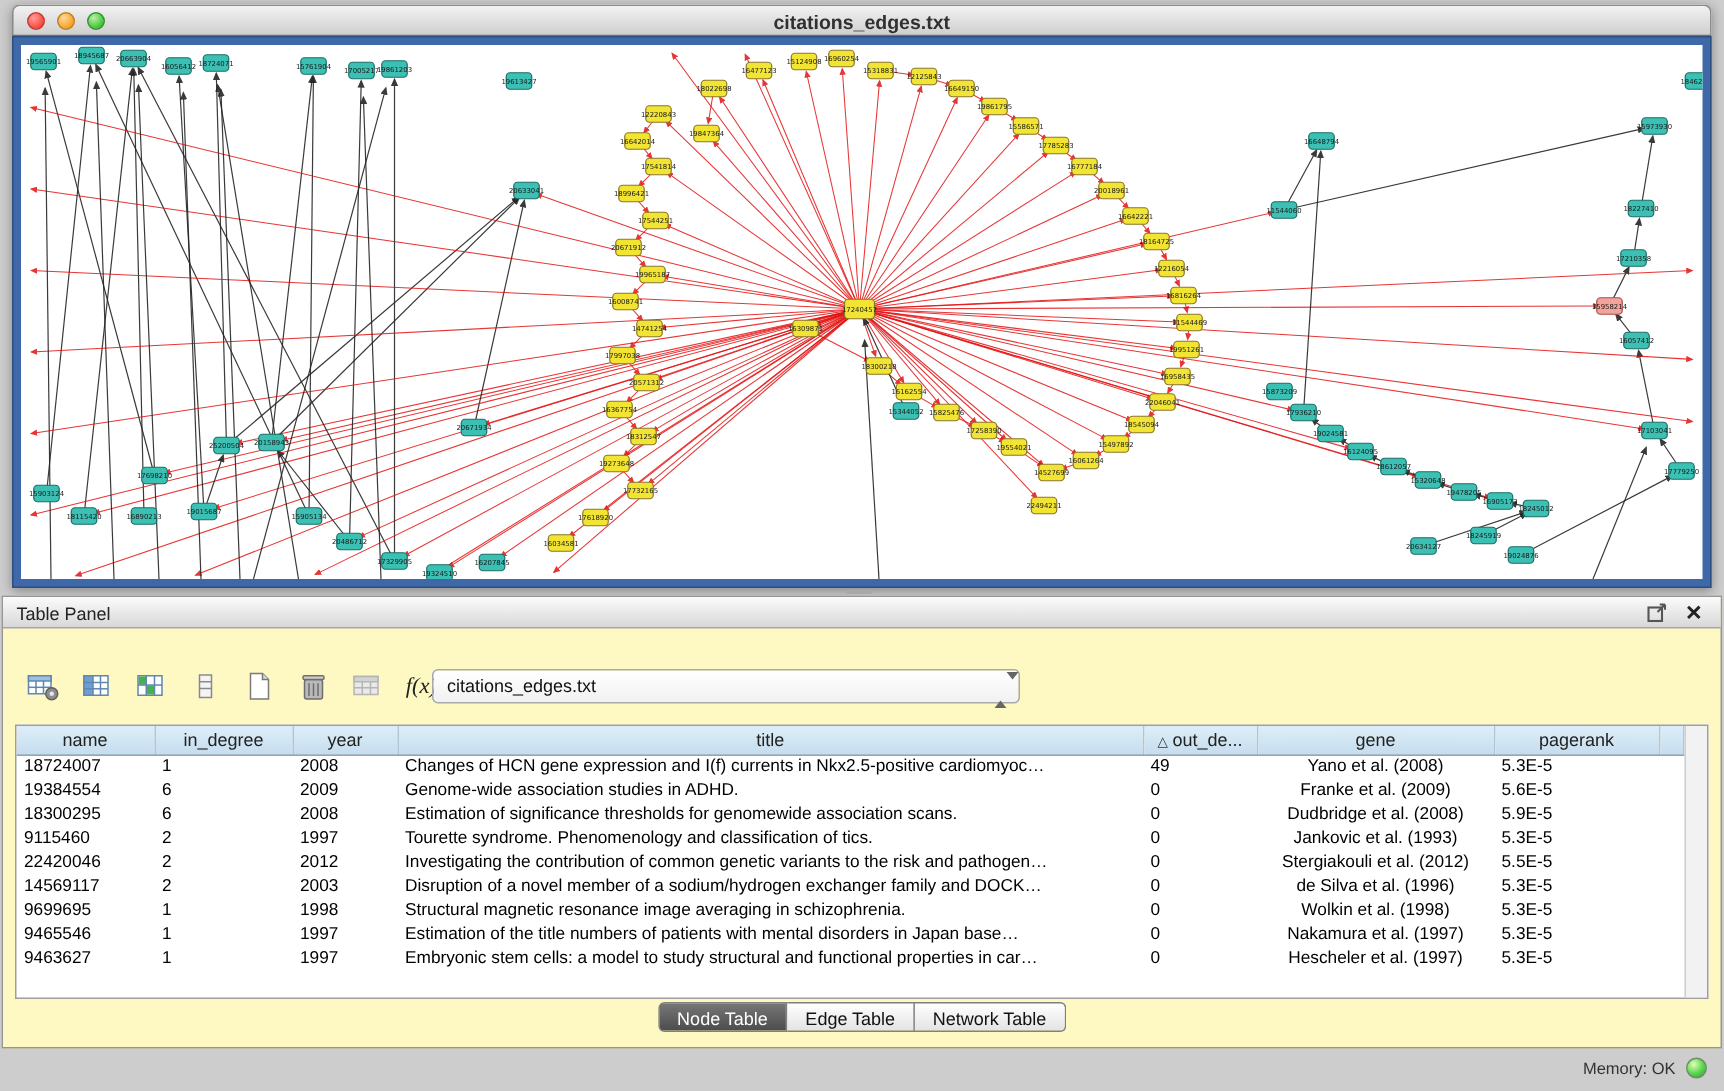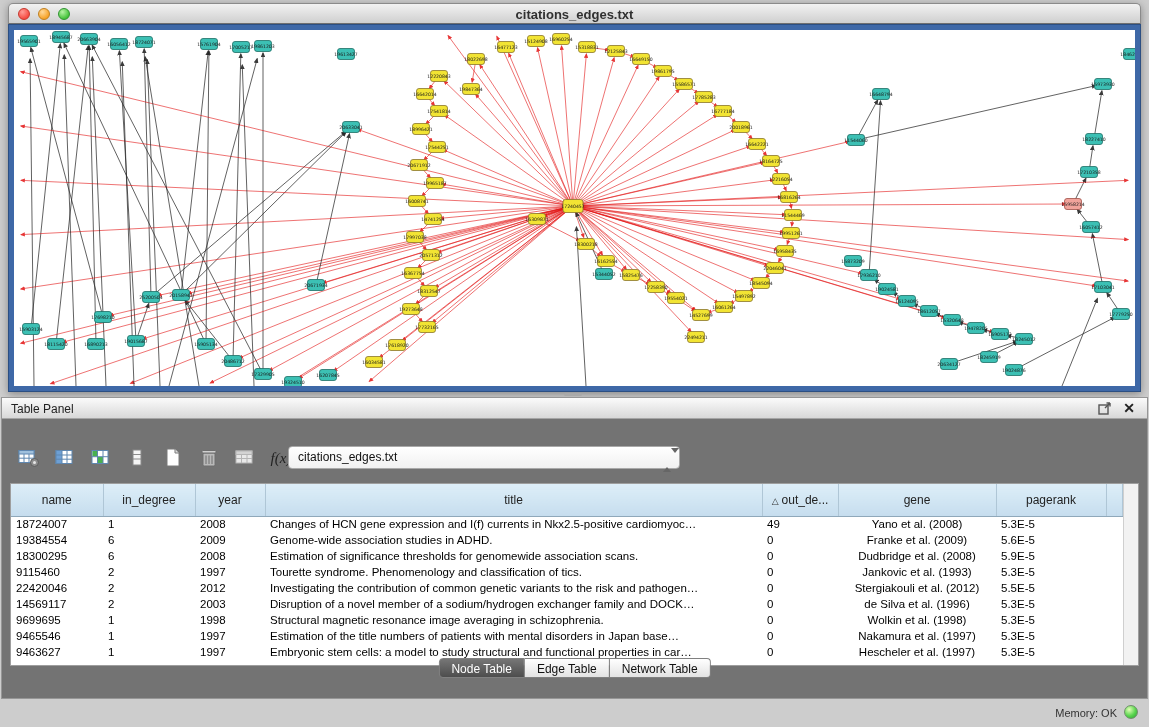--- a/index.html
+++ b/index.html
@@ -31,21 +31,21 @@
   .node-label { font-size:4.6px; fill:#1a1a1a; text-anchor:middle;
     font-family:"DejaVu Sans", sans-serif; }
 
   
   .splitter { position:absolute; left:0; top:392px; width:1149px; height:5px; }
   .splitter-handle { position:absolute; left:564px; top:1px; width:18px; height:3px;
     border-radius:2px; background:#a9a9a9; }
 
   
   .table-panel { position:absolute; left:1px; top:397px; width:1147px; height:302px;
-    border:1px solid #969696; background:#737373; }
+    border:1px solid #969696; background:#fef9c3; }
   .panel-header { height:21px; background:linear-gradient(#fbfbfb,#d8d8d8);
     border-bottom:1px solid #a5a5a5; position:relative; }
   .panel-title { position:absolute; left:9px; top:4px; font-size:12px; color:#222; }
   .panel-float { position:absolute; right:36px; top:4px; width:13px; height:13px; cursor:pointer; }
   .panel-close { position:absolute; right:12px; top:2px; font-size:14px; font-weight:bold;
     color:#222; cursor:pointer; line-height:16px; }
   .panel-body { position:absolute; top:21px; left:0; right:0; bottom:0; }
 
   .toolbar { position:absolute; top:25px; left:14px; height:28px; display:flex;
     gap:10px; align-items:center; }
@@ -58,32 +58,32 @@
     font-size:12px; color:#111; line-height:21px; padding-left:9px; cursor:pointer; }
   .sheet-arrows { position:absolute; right:6px; top:3px; width:10px; height:16px; }
   .sheet-arrows .up { width:0; height:0; border-left:4px solid transparent;
     border-right:4px solid transparent; border-bottom:5px solid #666; margin-bottom:3px; }
   .sheet-arrows .down { width:0; height:0; border-left:4px solid transparent;
     border-right:4px solid transparent; border-top:5px solid #666; }
 
   .table-wrap { position:absolute; top:64px; left:8px; right:8px; bottom:32px;
     background:#fff; border:1px solid #9e9e9e; overflow:hidden; }
   table.data { border-collapse:collapse; table-layout:fixed; width:calc(100% - 15px); }
-  table.data th { height:32px; background:linear-gradient(#ddeef8,#c6ddee);
+  table.data th { height:19px; background:linear-gradient(#ddeef8,#c6ddee);
     border-bottom:1px solid #8fa8ba; border-right:1px solid #afc6d6;
     font-size:12px; font-weight:normal; color:#222; text-align:center;
     overflow:hidden; white-space:nowrap; }
   table.data td { height:16px; font-size:11.5px; color:#000; padding:0 5px;
     overflow:hidden; white-space:nowrap; text-overflow:ellipsis; background:#fff; }
   td.col5 { text-align:center; }
   .sort-glyph { font-size:9px; margin-right:3px; color:#333; }
   .vscroll { position:absolute; top:0; right:0; bottom:0; width:15px;
     background:#f2f2f2; border-left:1px solid #cfcfcf; }
 
-  .tabs { position:absolute; bottom:20px; left:50%; transform:translateX(-50%);
+  .tabs { position:absolute; bottom:10px; left:50%; transform:translateX(-50%);
     display:flex; }
   .tab { font-size:12px; padding:2px 12px; height:20px; line-height:16px;
     border:1px solid #808080; border-left:none; cursor:pointer;
     background:linear-gradient(#ffffff,#e3e3e3); color:#111; }
   .tab:first-child { border-left:1px solid #808080; border-radius:4px 0 0 4px; }
   .tab:last-child { border-radius:0 4px 4px 0; }
   .tab.active { background:linear-gradient(#767676,#4d4d4d); color:#fff; }
 
   
   .statusbar { position:absolute; left:0; top:699px; width:1149px; height:40px; }

